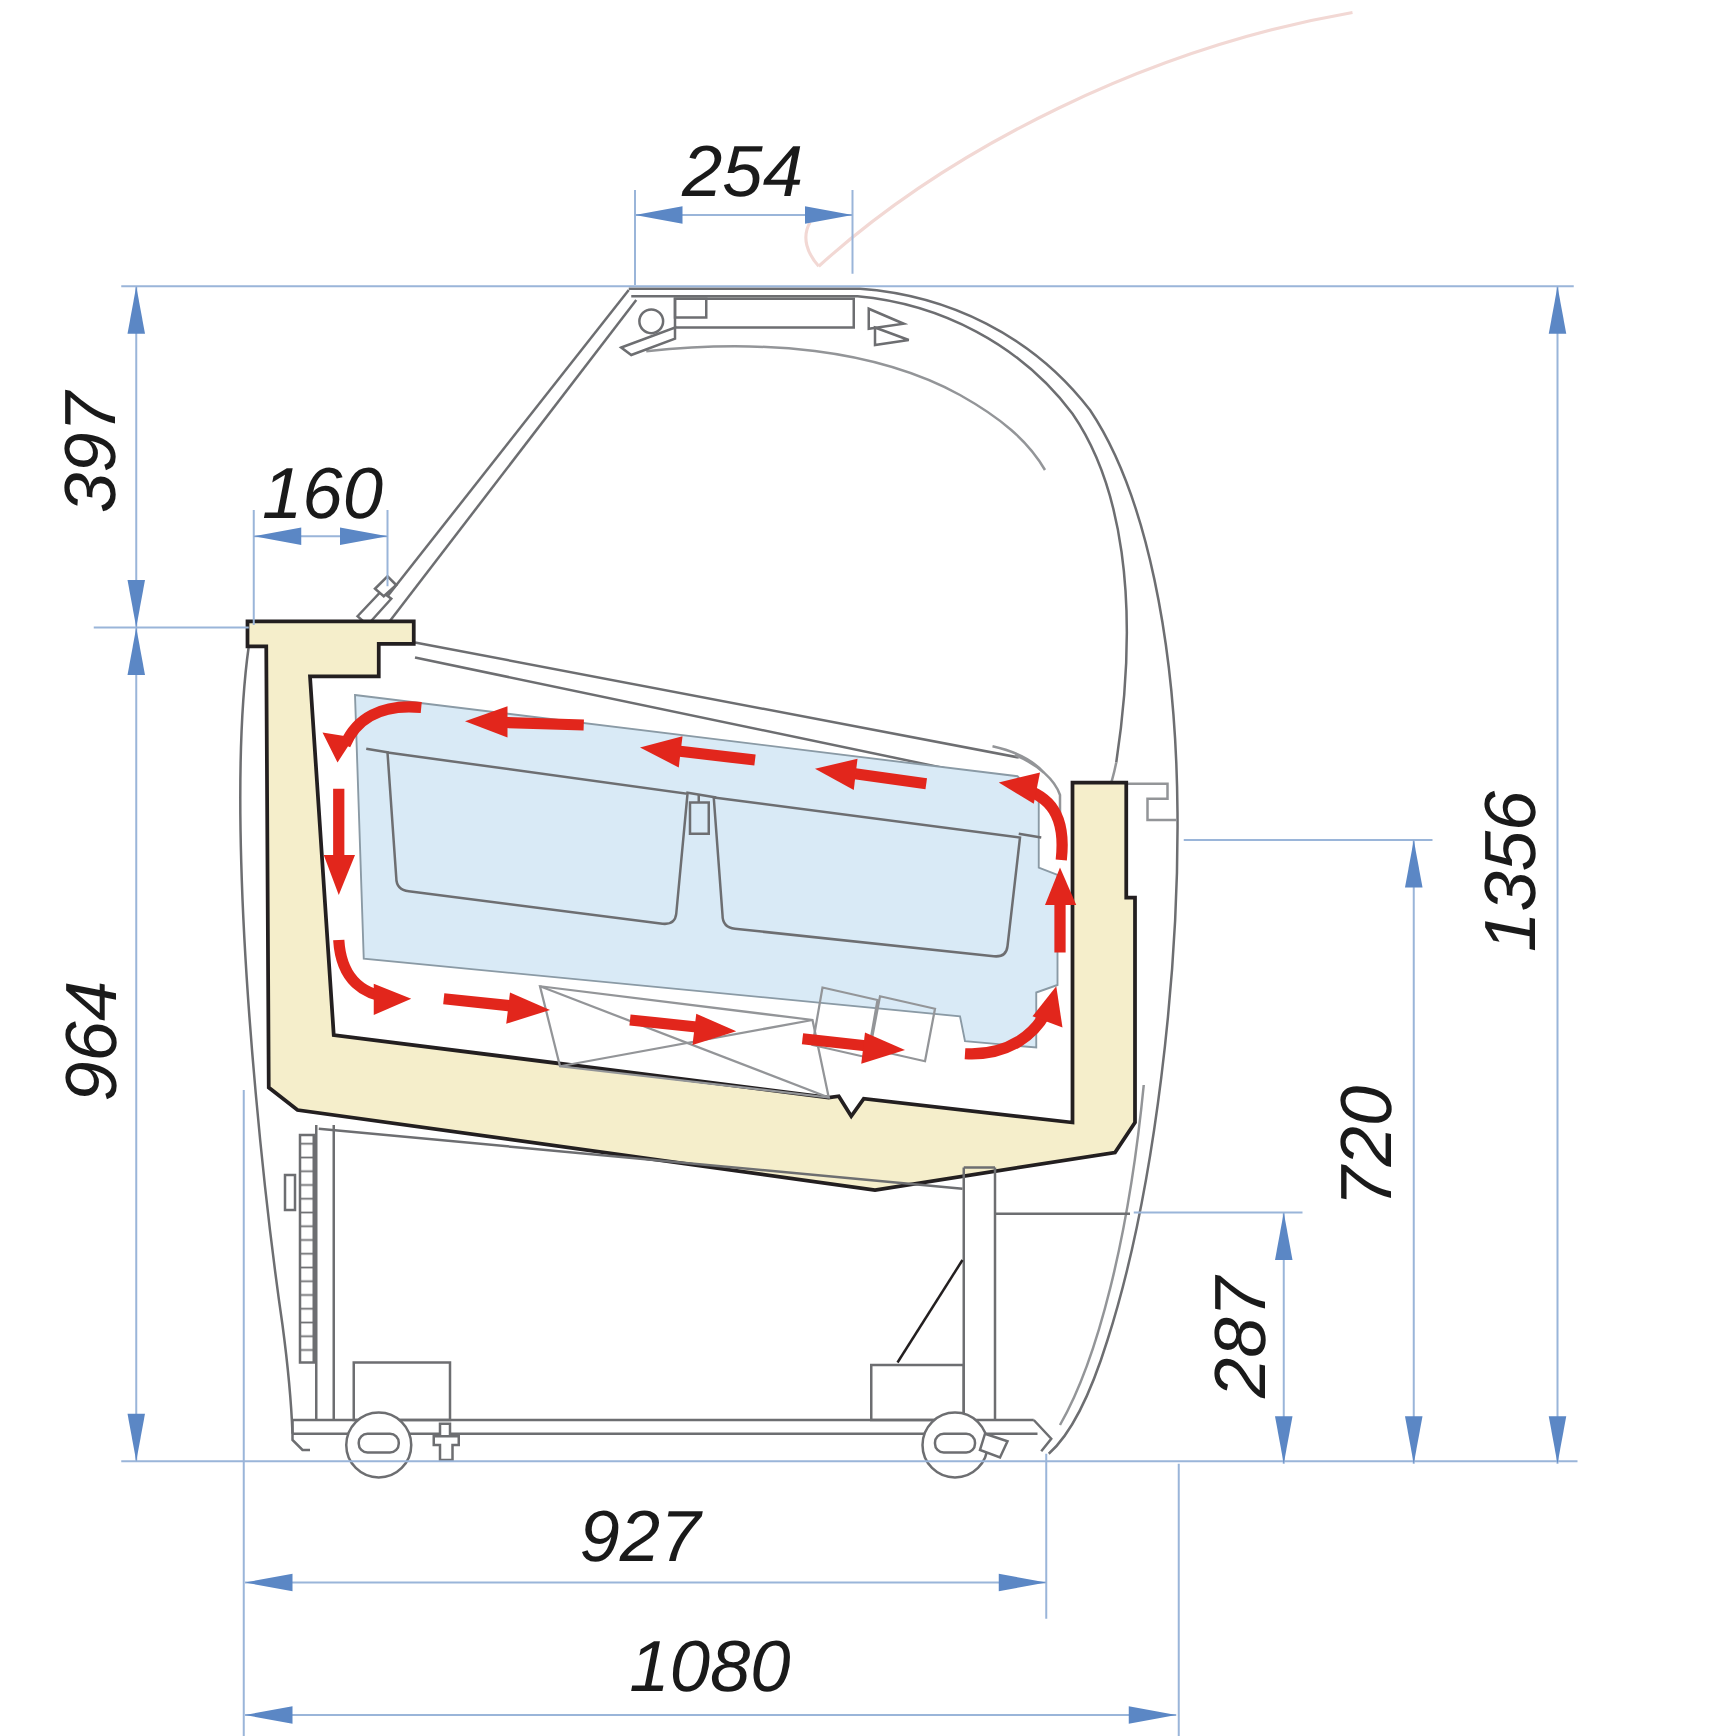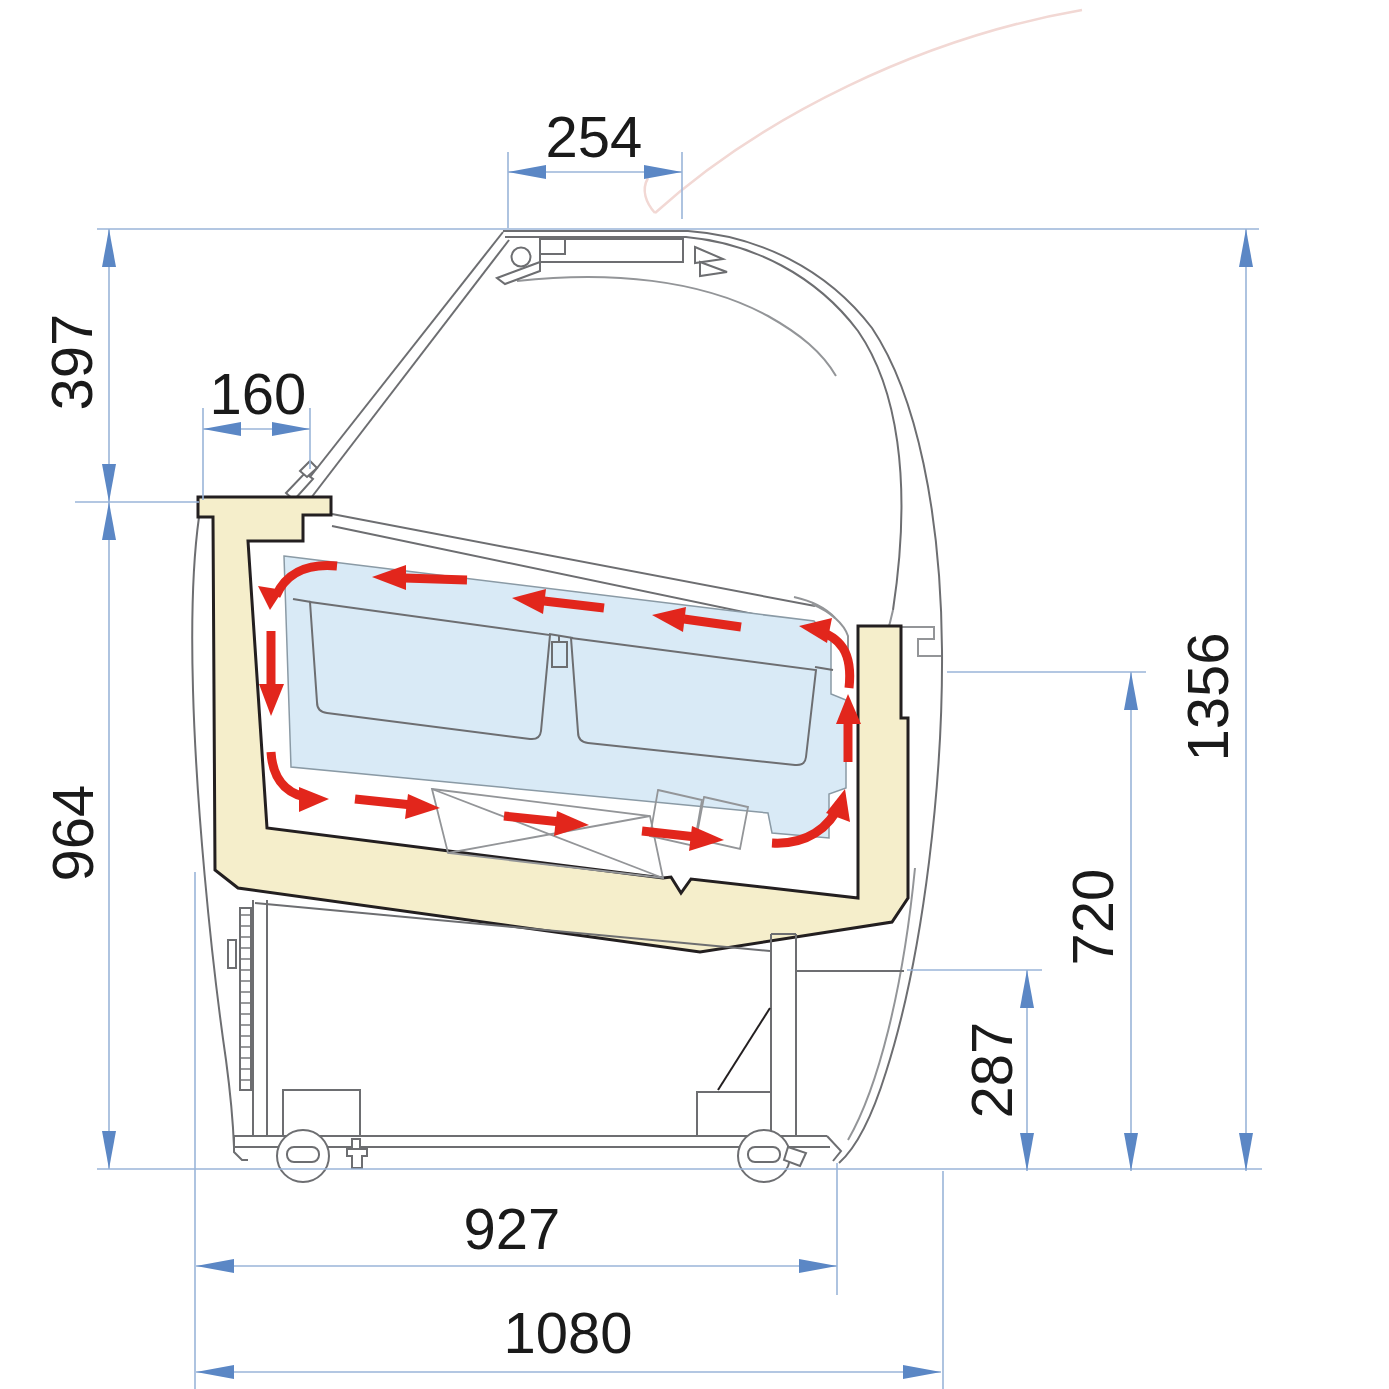--- a/index.html
+++ b/index.html
@@ -1,16 +1,16 @@
 <!DOCTYPE html>
 <html><head>
 <meta charset="utf-8">
 <style>
   html,body{margin:0;padding:0;background:#ffffff;}
-  .canvas{width:1389px;height:1389px;position:relative;background:#ffffff;overflow:hidden;}
+  .canvas{width:1389px;height:1389px;position:relative;background:#ffffff;overflow:hidden;font-style:italic;}
   svg{display:block;}
   .dim-text{font-family:"Liberation Sans","DejaVu Sans",sans-serif;font-size:58px;fill:#1a1a1a;}
 </style>
 </head>
 <body>
 
 <div class="canvas">
 <svg width="1389" height="1389" viewBox="0 0 1389 1389">
 
   <defs>

